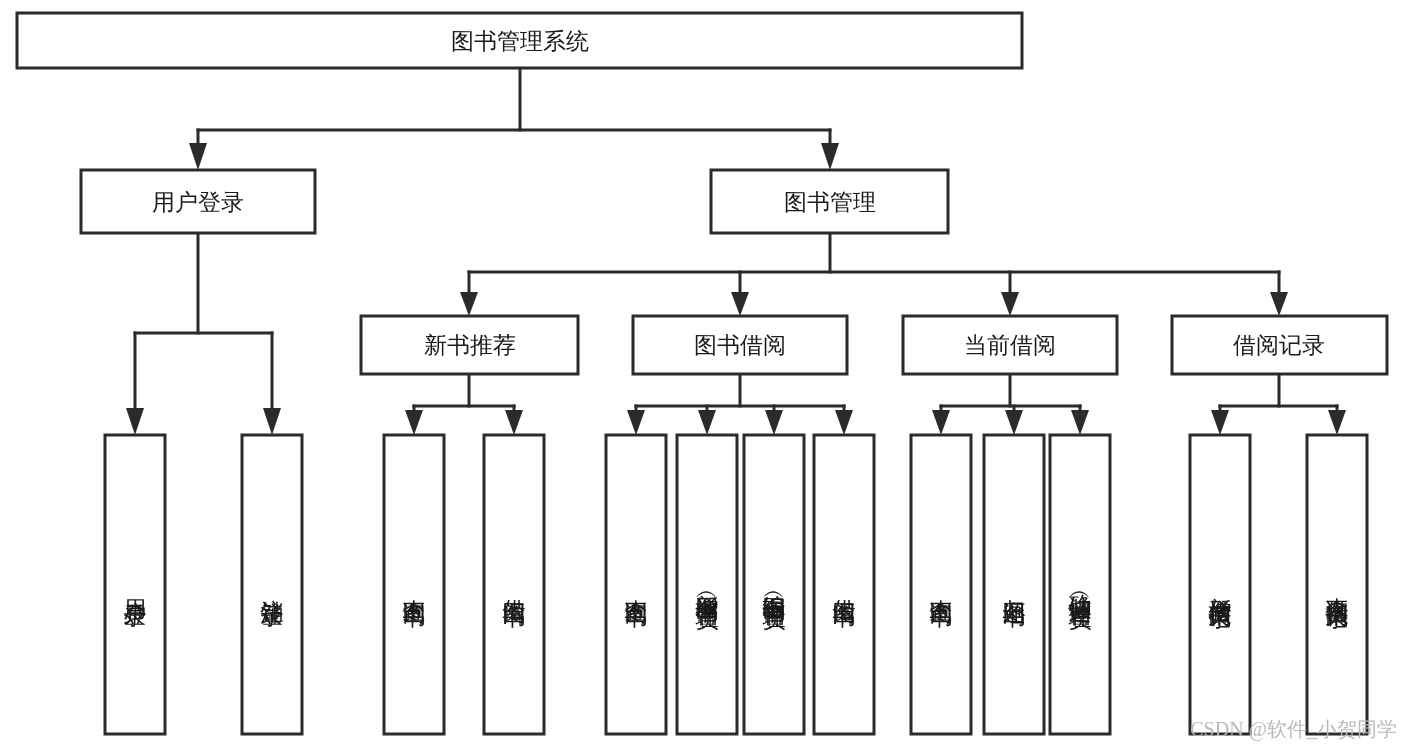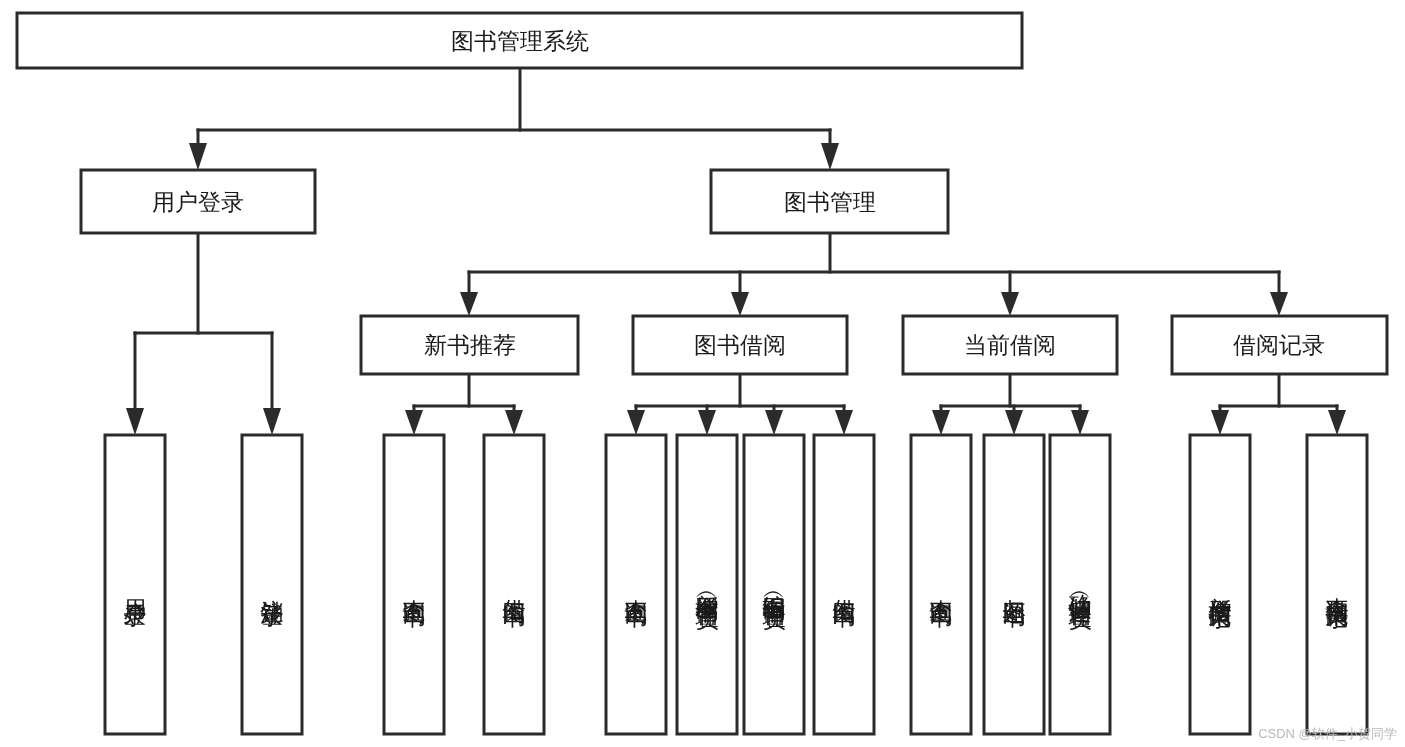--- a/index.html
+++ b/index.html
@@ -60,22 +60,22 @@
     position: absolute;
     display: flex;
     align-items: center;
     justify-content: center;
     pointer-events: none;
   }
   .watermark {
     position: absolute;
     right: 8px;
     bottom: 4px;
-    font-family: Liberation Sans, sans-serif;
-    font-size: 13px;
+    font-family: Liberation Serif, serif;
+    font-size: 20px;
     color: #b9b9b9;
     white-space: nowrap;
   }
 </style>
 </head>
 <body>
 
 <div id="diagram-root">
 
   <svg class="diagram" viewBox="0 0 1405 747" xmlns="http://www.w3.org/2000/svg">

